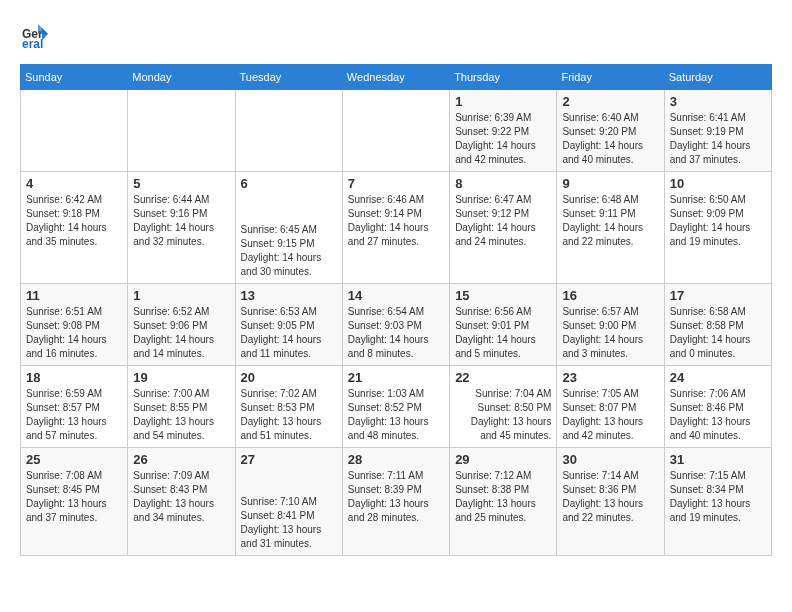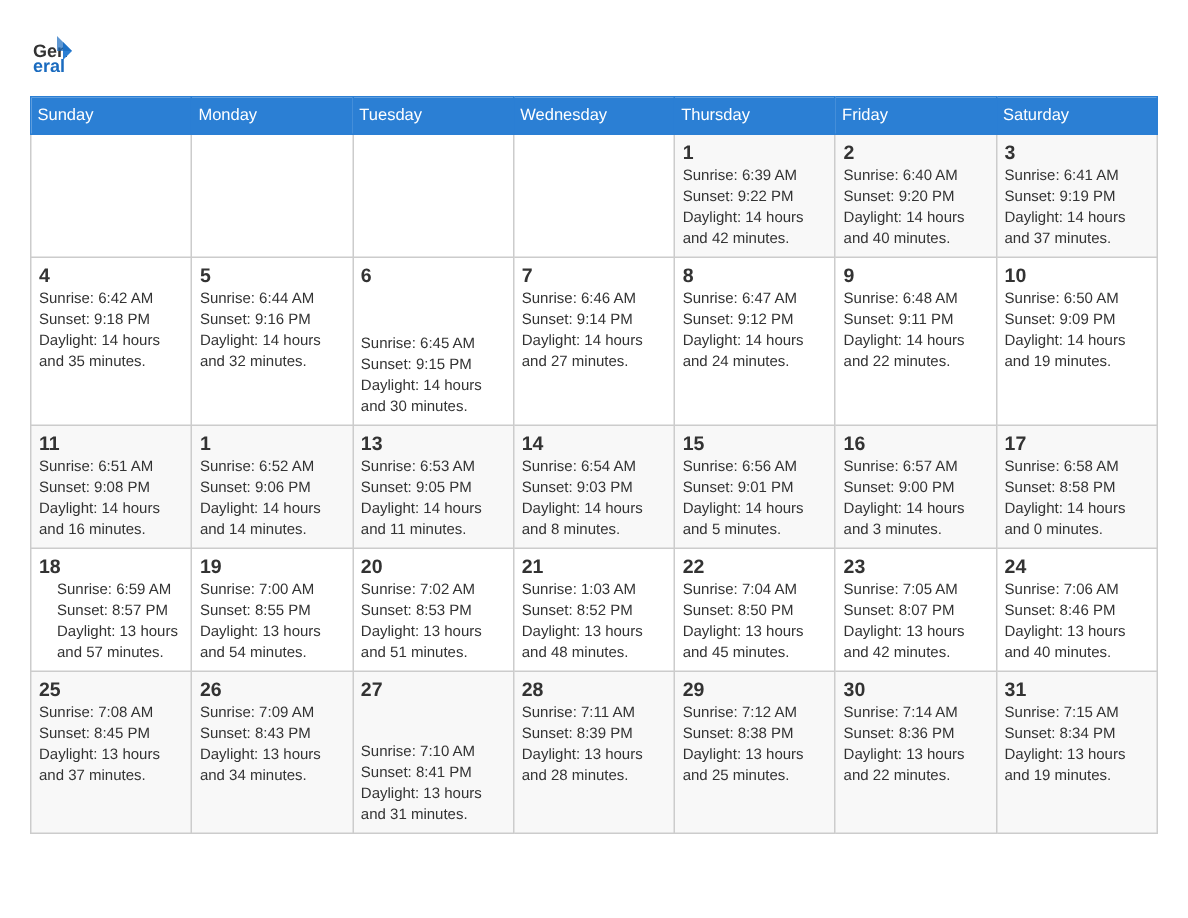--- a/index.html
+++ b/index.html
@@ -243,21 +243,21 @@
           <span class="day-number">17</span>
           <div class="day-info" style="white-space: pre-line;">Sunrise: 6:58 AM
 Sunset: 8:58 PM
 Daylight: 14 hours
 and 0 minutes.</div>
         </td>
       </tr>
       <tr>
         <td>
           <span class="day-number">18</span>
-          <div class="day-info" style="white-space: pre-line; margin-left: 12px;">Sunrise: 6:59 AM
+          <div class="day-info" style="white-space: pre-line;">Sunrise: 6:59 AM
 Sunset: 8:57 PM
 Daylight: 13 hours
 and 57 minutes.</div>
         </td>
         <td>
           <span class="day-number">19</span>
           <div class="day-info" style="white-space: pre-line;">Sunrise: 7:00 AM
 Sunset: 8:55 PM
 Daylight: 13 hours
 and 54 minutes.</div>
@@ -271,21 +271,21 @@
         </td>
         <td>
           <span class="day-number">21</span>
           <div class="day-info" style="white-space: pre-line;">Sunrise: 1:03 AM
 Sunset: 8:52 PM
 Daylight: 13 hours
 and 48 minutes.</div>
         </td>
         <td>
           <span class="day-number">22</span>
-          <div class="day-info" style="white-space: pre-line;">Sunrise: 7:04 AM
+          <div class="day-info" style="white-space: pre-line; text-align: right;">Sunrise: 7:04 AM
 Sunset: 8:50 PM
 Daylight: 13 hours
 and 45 minutes.</div>
         </td>
         <td>
           <span class="day-number">23</span>
           <div class="day-info" style="white-space: pre-line;">Sunrise: 7:05 AM
 Sunset: 8:07 PM
 Daylight: 13 hours
 and 42 minutes.</div>

